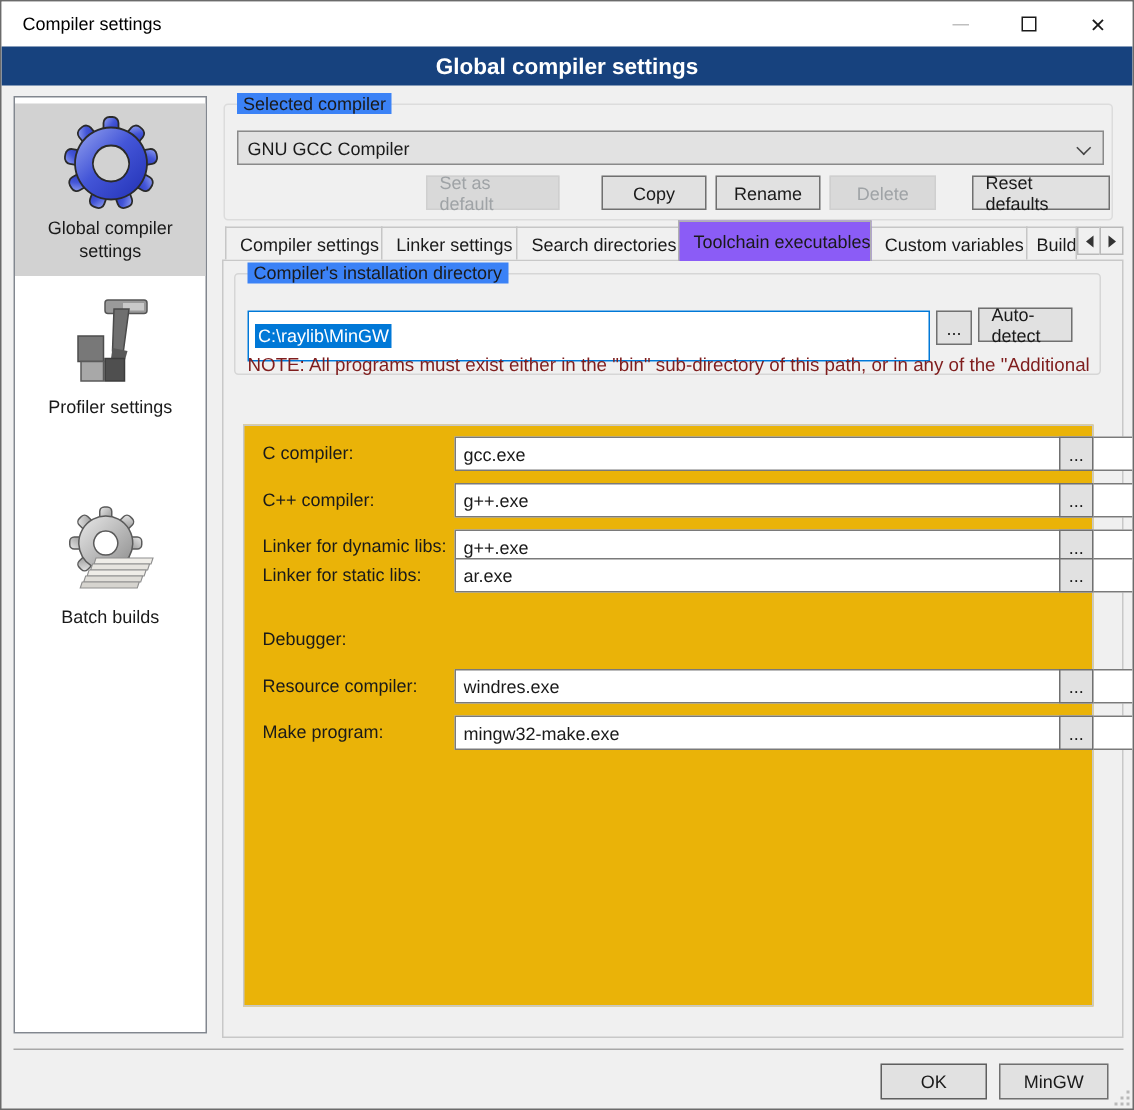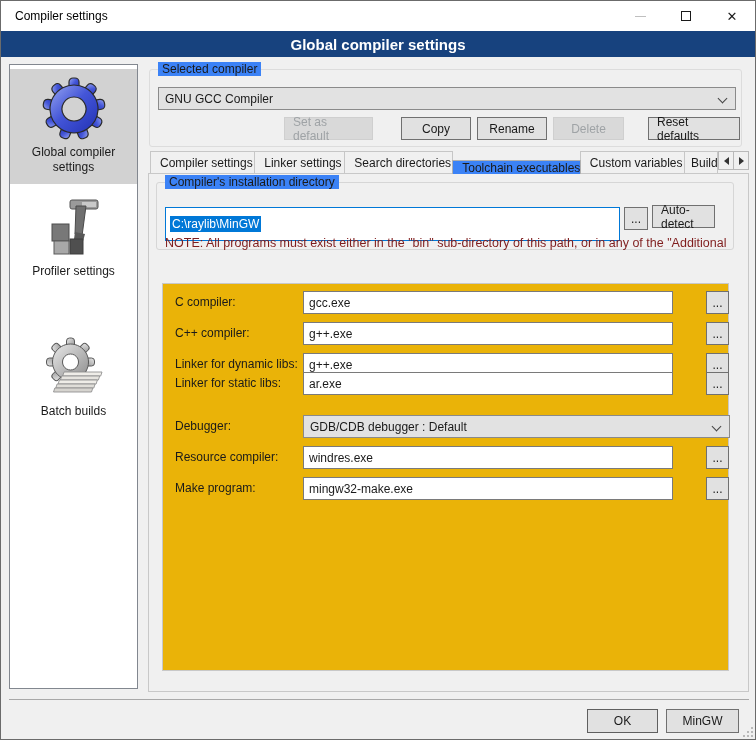--- a/index.html
+++ b/index.html
@@ -32,35 +32,35 @@
   .btn{position:absolute;height:23px;background:#e1e1e1;border:1px solid #707070;font-size:12px;color:#1a1a1a;display:flex;align-items:center;justify-content:center;padding:0 8px;}
   .btn.disabled{background:#d9d9d9;border-color:#cfcfcf;color:#9fa3a6;}
   .combo{position:absolute;height:23px;background:#e2e2e2;border:1px solid #8a8a8a;display:flex;align-items:center;padding:0 24px 0 6px;}
   .combo .chev{position:absolute;right:9px;top:7px;width:7px;height:7px;border-right:1.4px solid #444;border-bottom:1.4px solid #444;transform:rotate(45deg);}
   .textbox{position:absolute;height:23px;background:#fff;border:1px solid #7a7a7a;display:flex;align-items:center;padding:16px 4px;font-size:12px;}
   .textbox.focused{border:1px solid #0078d7;}
   .sel-text{background:#0078d7;color:#fff;padding:1px 2px;}
   
   .tabstrip{position:absolute;left:149px;top:146px;width:599px;height:26px;display:flex;align-items:flex-end;z-index:3;}
   .tab{height:22px;background:#f0f0f0;border:1px solid #c6c6c6;border-bottom:none;display:flex;align-items:center;padding:0 9px;margin-right:-1px;white-space:nowrap;overflow:hidden;font-size:12px;}
-  .tab.active{height:14px;background:#3b82f6;border-color:#b0b0b0;position:relative;z-index:4;margin-bottom:-1px;}
+  .tab.active{height:27px;background:#8b5cf6;border-color:#b0b0b0;position:relative;z-index:4;margin-bottom:-1px;}
   .tab.clip{max-width:34px;padding:0 2px 0 6px;}
   .tab-arrows{margin-left:2px;display:flex;height:22px;align-items:flex-start;}
   .arrow-btn{width:16px;height:19px;background:#f0f0f0;border:1px solid #b9b9b9;display:flex;align-items:center;justify-content:center;margin-left:-1px;}
   .tri-l{width:0;height:0;border-top:4px solid transparent;border-bottom:4px solid transparent;border-right:5px solid #333;}
   .tri-r{width:0;height:0;border-top:4px solid transparent;border-bottom:4px solid transparent;border-left:5px solid #333;}
   
   .tabpanel{position:absolute;left:147px;top:172px;width:601px;height:519px;background:#f0f0f0;border:1px solid #c8c8c8;z-index:2;}
   .note{position:absolute;left:8px;top:53px;color:#7f1d1d;font-size:12.5px;white-space:nowrap;overflow:hidden;width:562px;}
   
   .subtabstrip{position:absolute;left:13px;top:83px;height:27px;display:flex;align-items:flex-end;z-index:3;}
   .subpanel{position:absolute;left:13px;top:109px;width:567px;height:388px;background:#eab308;border:1px solid #c8c8c8;}
   .frow{position:absolute;left:0;height:23px;width:100%;}
   .frow .flabel{position:absolute;left:12px;top:4px;font-size:12px;}
-  .frow .finput{position:absolute;left:140px;top:0;width:370px;height:23px;background:#fff;border:1px solid #7a7a7a;font-size:12px;padding:0 5px;color:#1a1a1a;}
+  .frow .finput{position:absolute;left:140px;top:0;width:453px;height:23px;background:#fff;border:1px solid #7a7a7a;font-size:12px;padding:0 5px;color:#1a1a1a;}
   .frow .fbrowse{left:543px;top:0;width:23px;padding:0;}
   .frow .fselect{left:140px;width:427px;}
   
   .divider{position:absolute;left:8px;top:698px;width:740px;border-top:1px solid #a8a8a8;}
   .ok-btn{left:586px;top:708px;width:71px;height:24px;border-color:#5f5f5f;}
   .cancel-btn{left:665px;top:708px;width:73px;height:24px;}
   .grip{position:absolute;right:2px;bottom:2px;width:12px;height:12px;}
   .grip i{position:absolute;width:2px;height:2px;background:#b9b9b9;}
 </style>
 </head>
@@ -253,24 +253,20 @@
       <div class="frow" style="top:88px;">
         <span class="flabel">Linker for static libs:</span>
         <input class="finput" readonly="" value="ar.exe" style="">
         <div class="btn fbrowse">
             <span>...</span>
           </div>
       </div>
 
       <div class="frow" style="top:131px;">
         <span class="flabel">Debugger:</span>
-        <div class="combo fselect" style="top:0;">
-          <span>GDB/CDB debugger : Default</span>
-          <span class="chev"></span>
-        </div>
       </div>
 
       <div class="frow" style="top:162px;">
         <span class="flabel">Resource compiler:</span>
         <input class="finput" readonly="" value="windres.exe" style="">
         <div class="btn fbrowse">
             <span>...</span>
           </div>
       </div>
 

